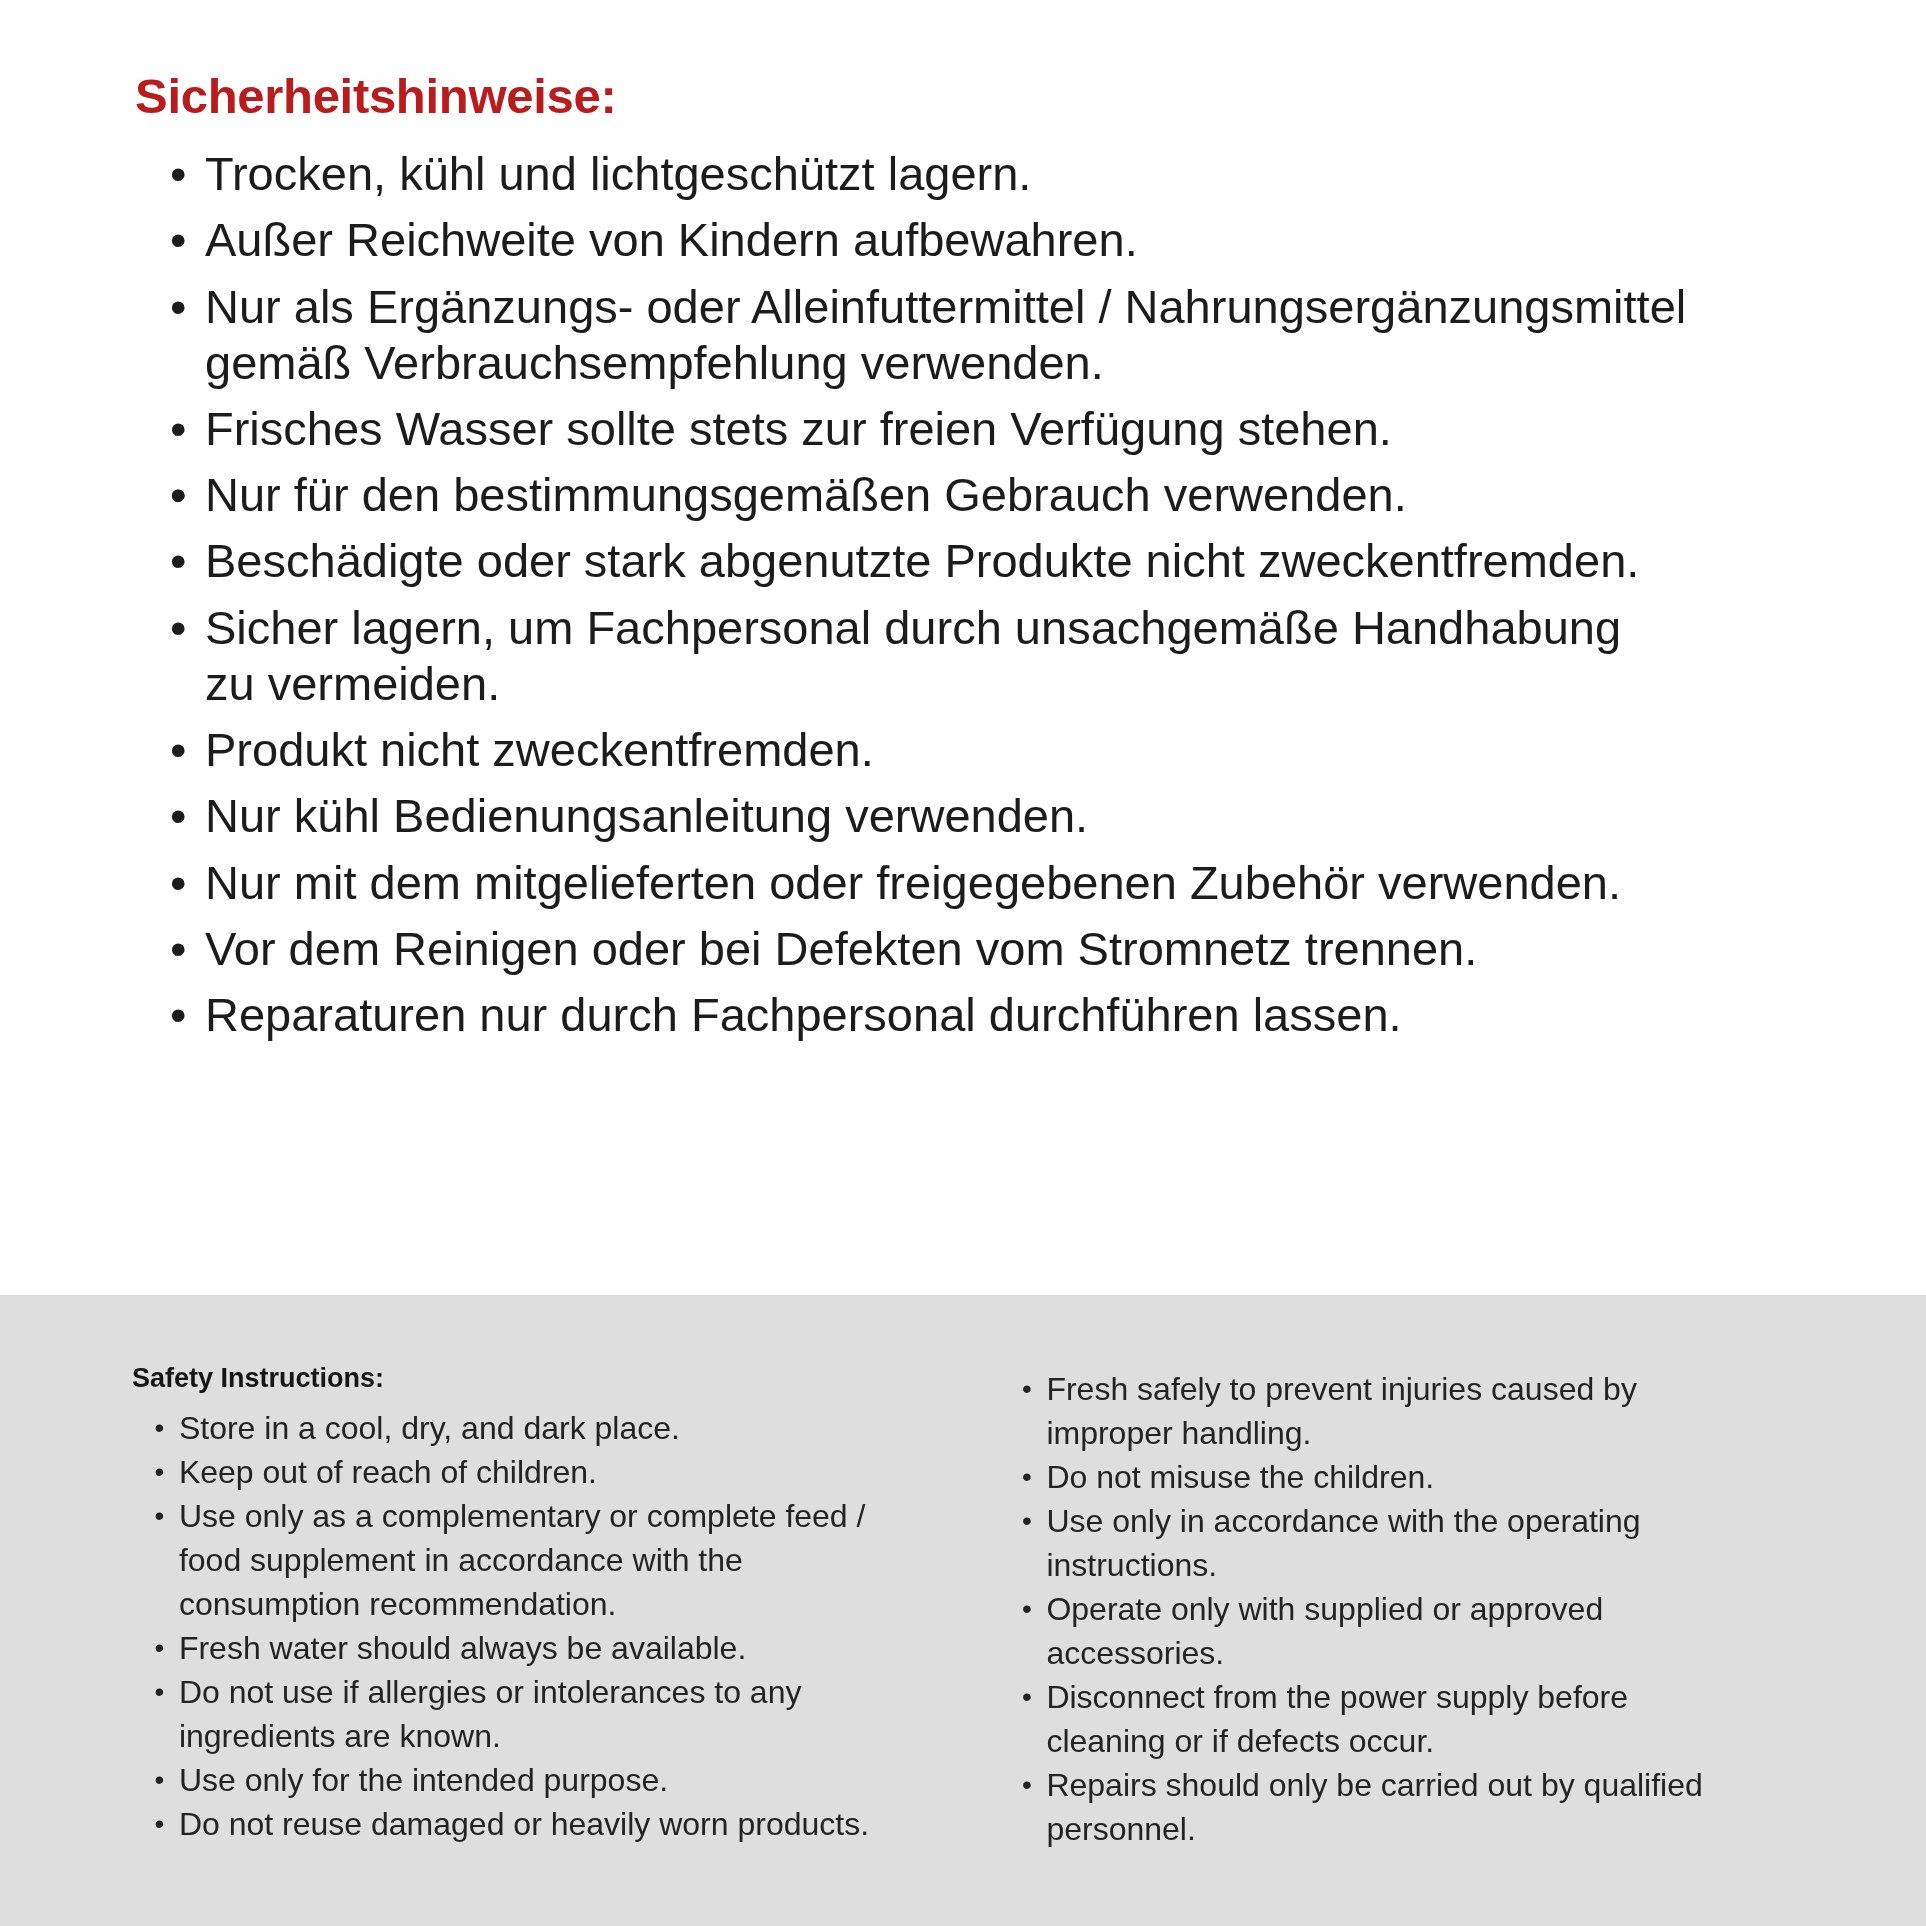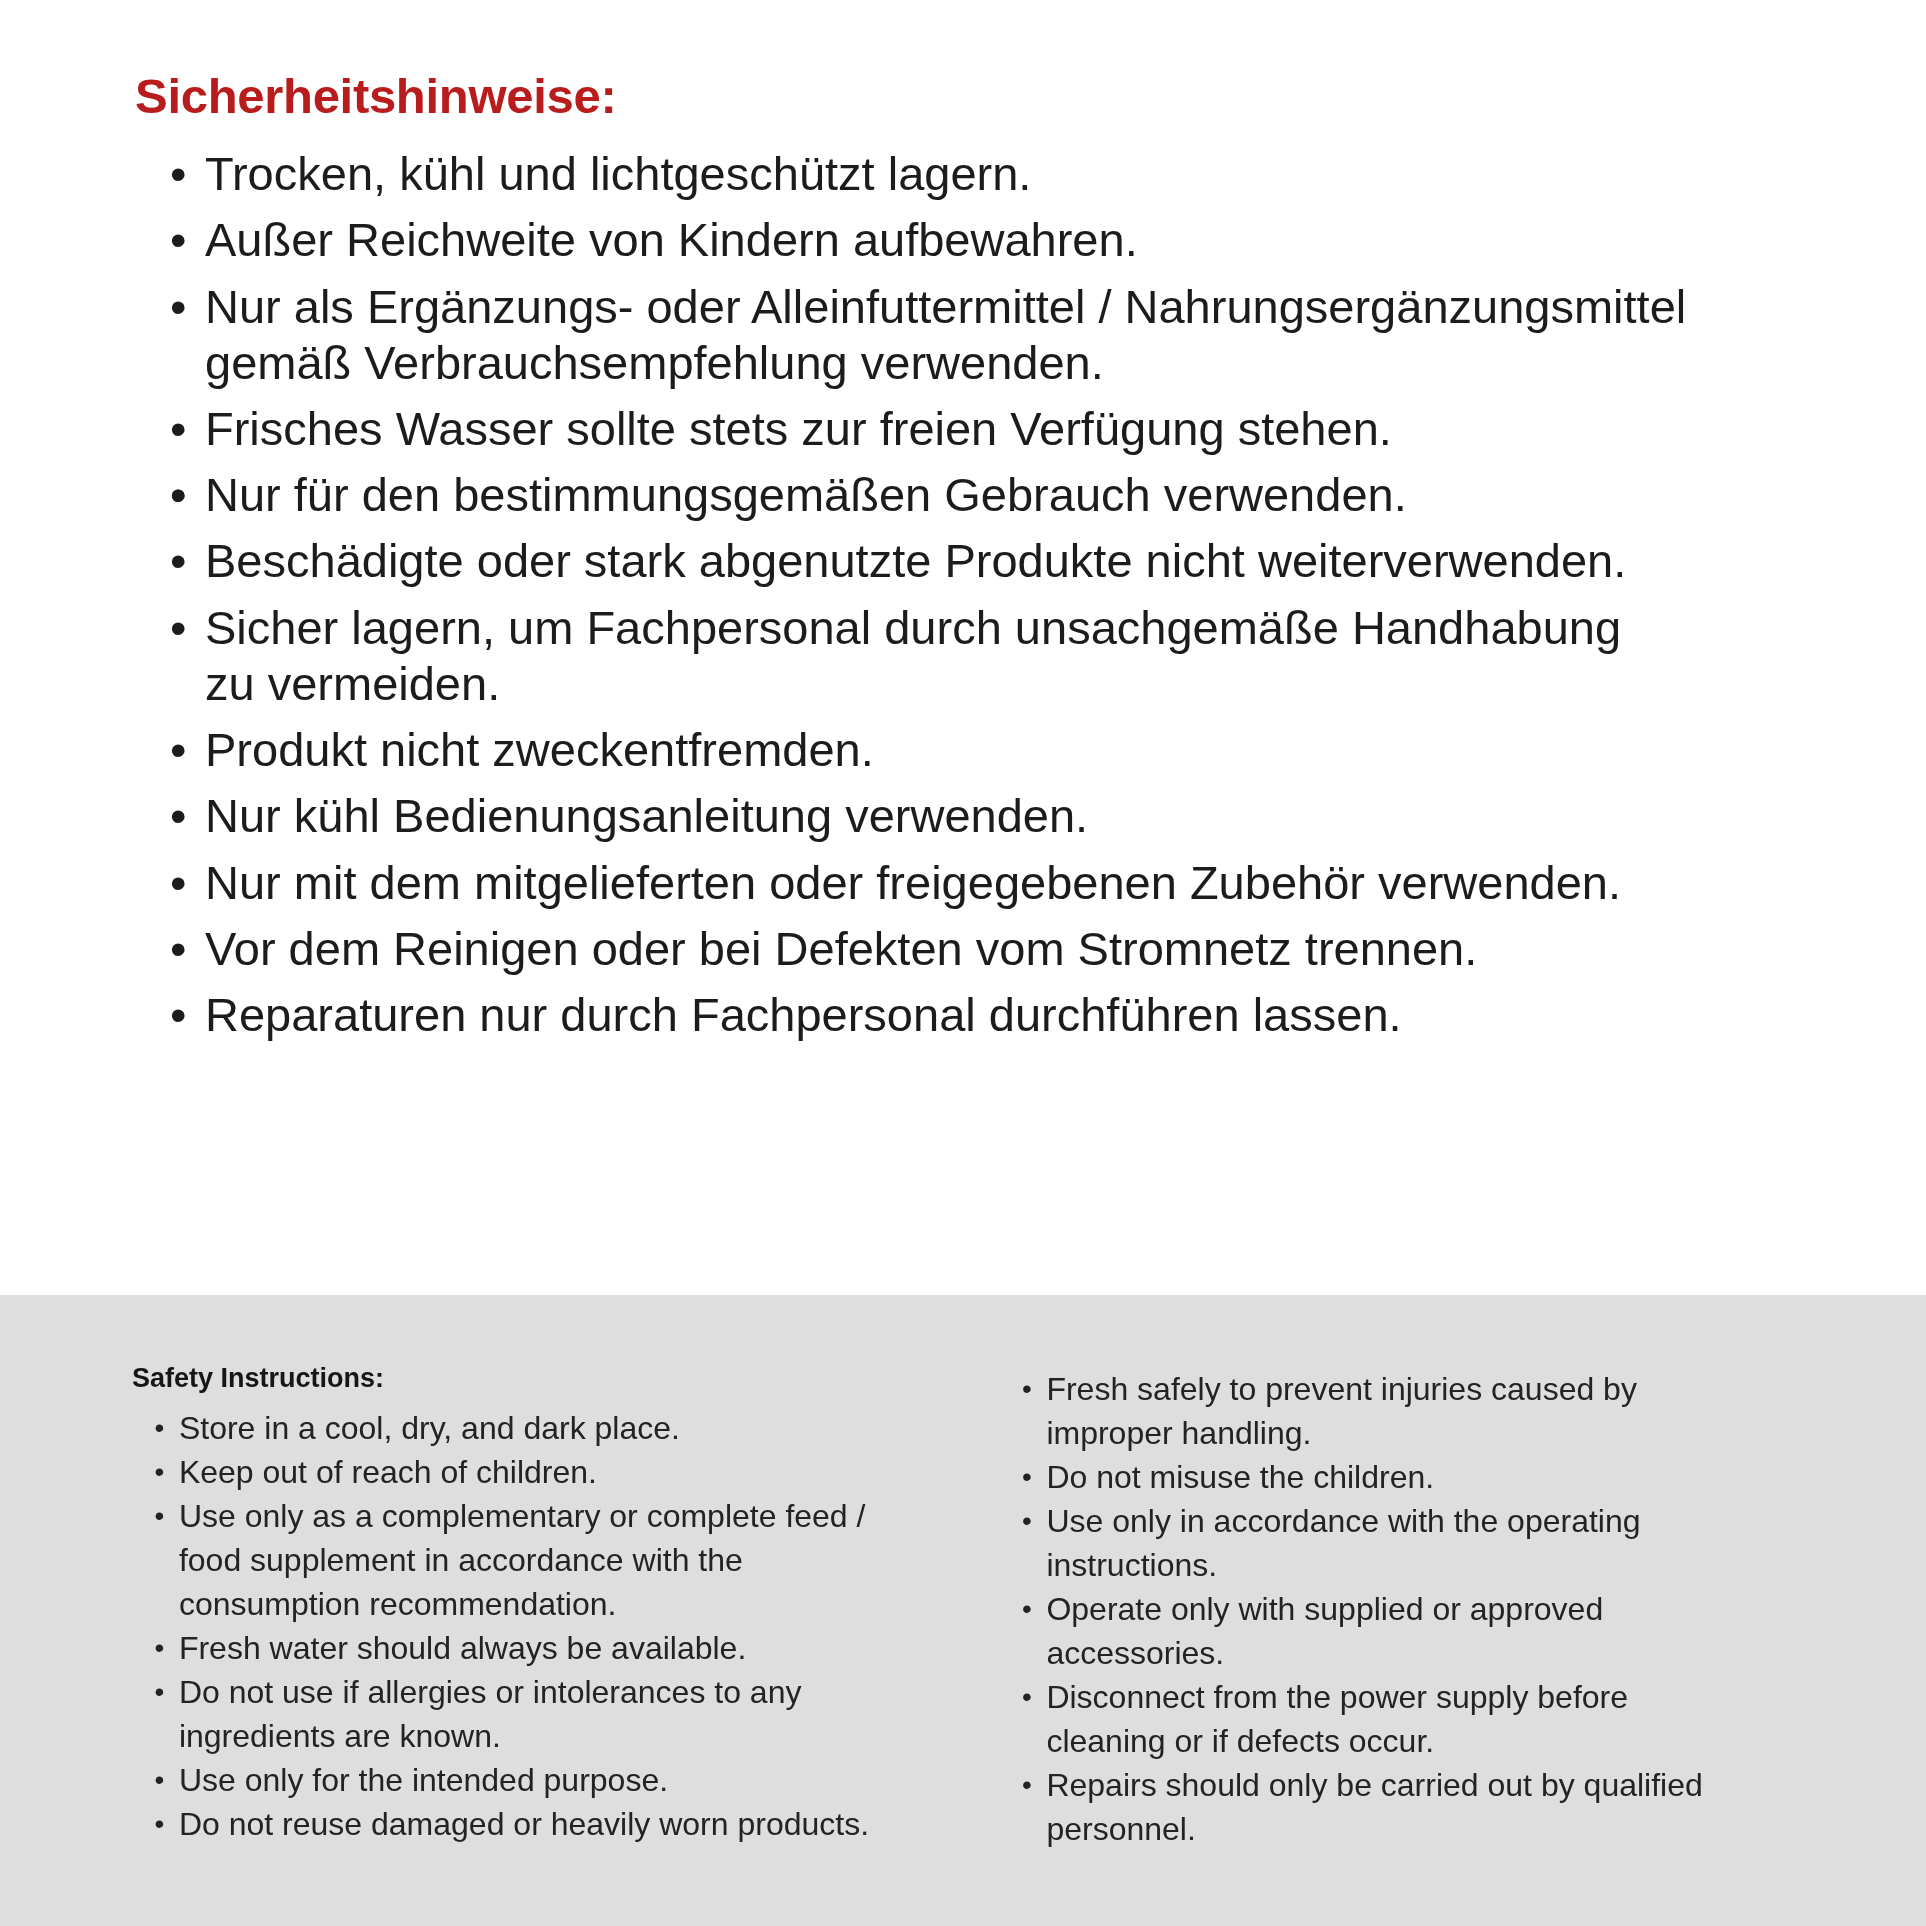--- a/index.html
+++ b/index.html
@@ -105,21 +105,21 @@
   <div class="de-heading">Sicherheitshinweise:</div>
 
   <div class="de-list">
       <div class="de-item"><span class="dot">•</span><span class="txt">Trocken, kühl und lichtgeschützt lagern.</span></div>
       <div class="de-item"><span class="dot">•</span><span class="txt">Außer Reichweite von Kindern aufbewahren.</span></div>
       <div class="de-item"><span class="dot">•</span><span class="txt">Nur als Ergänzungs- oder Alleinfuttermittel / Nahrungsergänzungsmittel
 gemäß Verbrauchsempfehlung verwenden.</span></div>
       <div class="de-item"><span class="dot">•</span><span class="txt">Frisches Wasser sollte stets zur freien Verfügung stehen.</span></div>
       <div class="de-item"><span class="dot">•</span></div>
       <div class="de-item"><span class="dot">•</span><span class="txt">Nur für den bestimmungsgemäßen Gebrauch verwenden.</span></div>
-      <div class="de-item"><span class="dot">•</span><span class="txt">Beschädigte oder stark abgenutzte Produkte nicht weiterverwenden.</span></div>
+      <div class="de-item"><span class="dot">•</span><span class="txt">Beschädigte oder stark abgenutzte Produkte nicht zweckentfremden.</span></div>
       <div class="de-item"><span class="dot">•</span><span class="txt">Sicher lagern, um Fachpersonal durch unsachgemäße Handhabung
 zu vermeiden.</span></div>
       <div class="de-item"><span class="dot">•</span><span class="txt">Produkt nicht zweckentfremden.</span></div>
       <div class="de-item"><span class="dot">•</span><span class="txt">Nur kühl Bedienungsanleitung verwenden.</span></div>
       <div class="de-item"><span class="dot">•</span><span class="txt">Nur mit dem mitgelieferten oder freigegebenen Zubehör verwenden.</span></div>
       <div class="de-item"><span class="dot">•</span><span class="txt">Vor dem Reinigen oder bei Defekten vom Stromnetz trennen.</span></div>
       <div class="de-item"><span class="dot">•</span><span class="txt">Reparaturen nur durch Fachpersonal durchführen lassen.</span></div>
     </div>
 
   <div class="gray-panel"></div>

